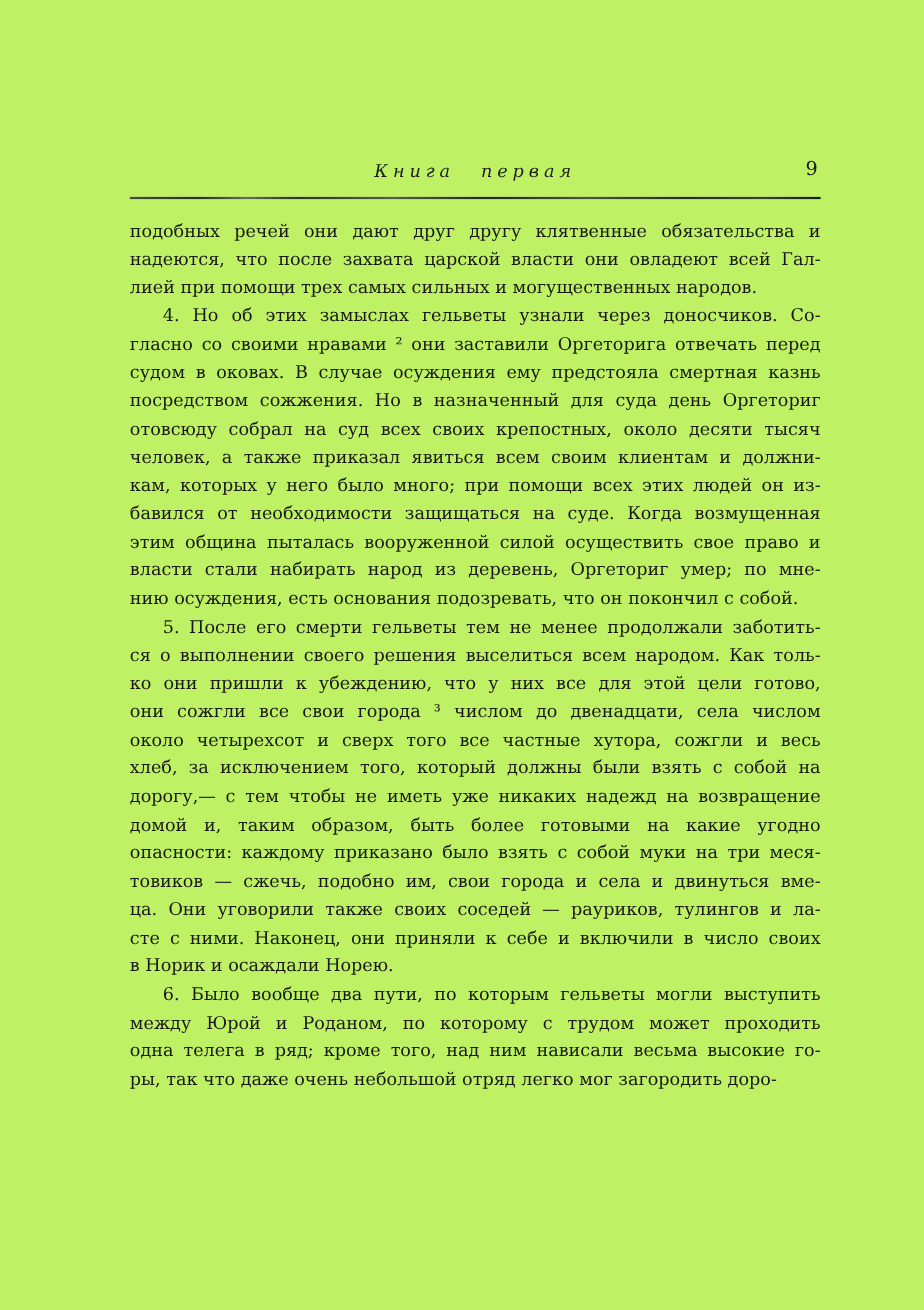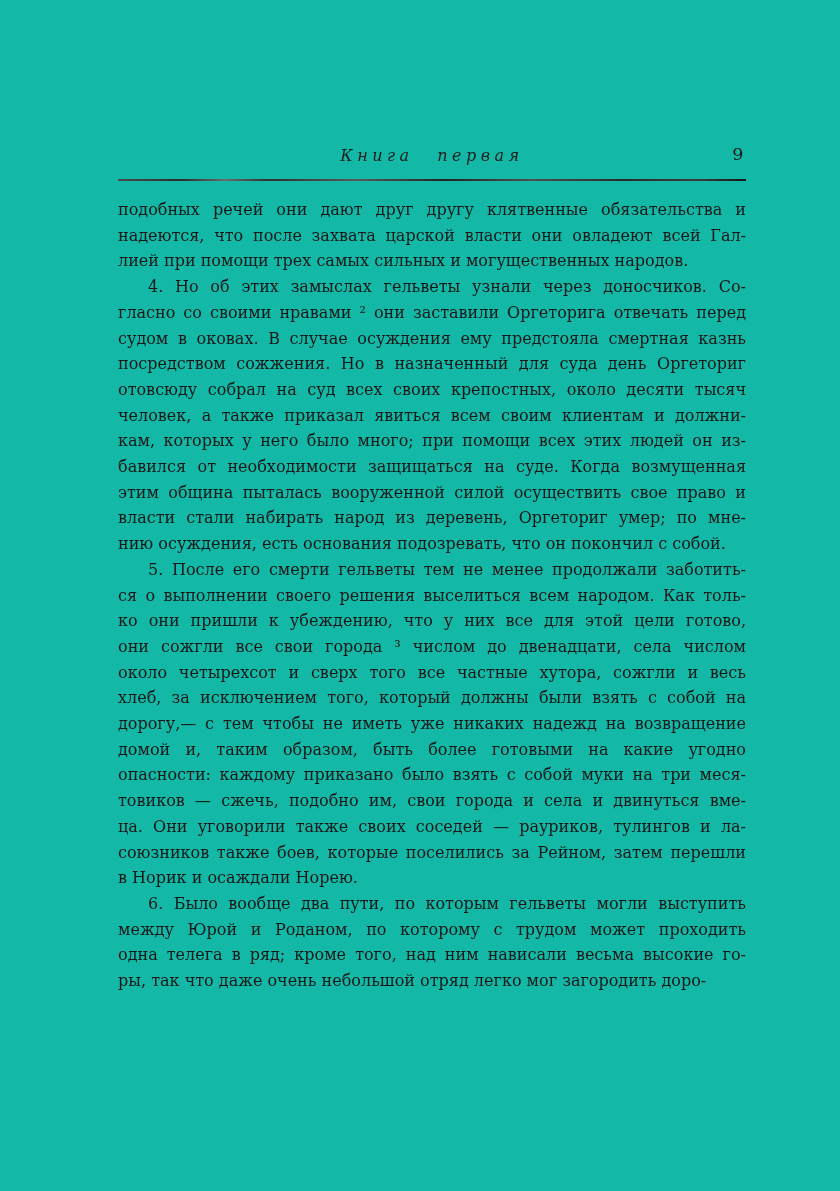--- a/index.html
+++ b/index.html
@@ -3,21 +3,21 @@
 <meta charset="utf-8">
 <style>
   html, body {
     margin: 0;
     padding: 0;
     background: #e8e8e8;
   }
   .page {
     width: 840px;
     height: 1191px;
-    background: #14b8a6;
+    background: #bef264;
     position: relative;
     overflow: hidden;
     font-family: "DejaVu Serif", "Liberation Serif", serif;
     color: #181818;
   }
   .content {
     position: absolute;
     left: 118px;
     top: 146px;
     width: 628px;
@@ -94,21 +94,21 @@
         <div class="line">ся о выполнении своего решения выселиться всем народом. Как толь-</div>
         <div class="line">ко они пришли к убеждению, что у них все для этой цели готово,</div>
         <div class="line">они сожгли все свои города ³ числом до двенадцати, села числом</div>
         <div class="line">около четырехсот и сверх того все частные хутора, сожгли и весь</div>
         <div class="line">хлеб, за исключением того, который должны были взять с собой на</div>
         <div class="line">дорогу,— с тем чтобы не иметь уже никаких надежд на возвращение</div>
         <div class="line">домой и, таким образом, быть более готовыми на какие угодно</div>
         <div class="line">опасности: каждому приказано было взять с собой муки на три меся-</div>
         <div class="line">товиков — сжечь, подобно им, свои города и села и двинуться вме-</div>
         <div class="line">ца. Они уговорили также своих соседей — рауриков, тулингов и ла-</div>
-        <div class="line">союзников также боев, которые поселились за Рейном, затем перешли</div>
+        <div class="line">сте с ними. Наконец, они приняли к себе и включили в число своих</div>
         <div class="line last">в Норик и осаждали Норею.</div>
         <div class="line indent">6. Было вообще два пути, по которым гельветы могли выступить</div>
         <div class="line">между Юрой и Роданом, по которому с трудом может проходить</div>
         <div class="line">одна телега в ряд; кроме того, над ним нависали весьма высокие го-</div>
         <div class="line last">ры, так что даже очень небольшой отряд легко мог загородить доро-</div>
       </div>
   </div>
 </div>
 
 </body></html>

